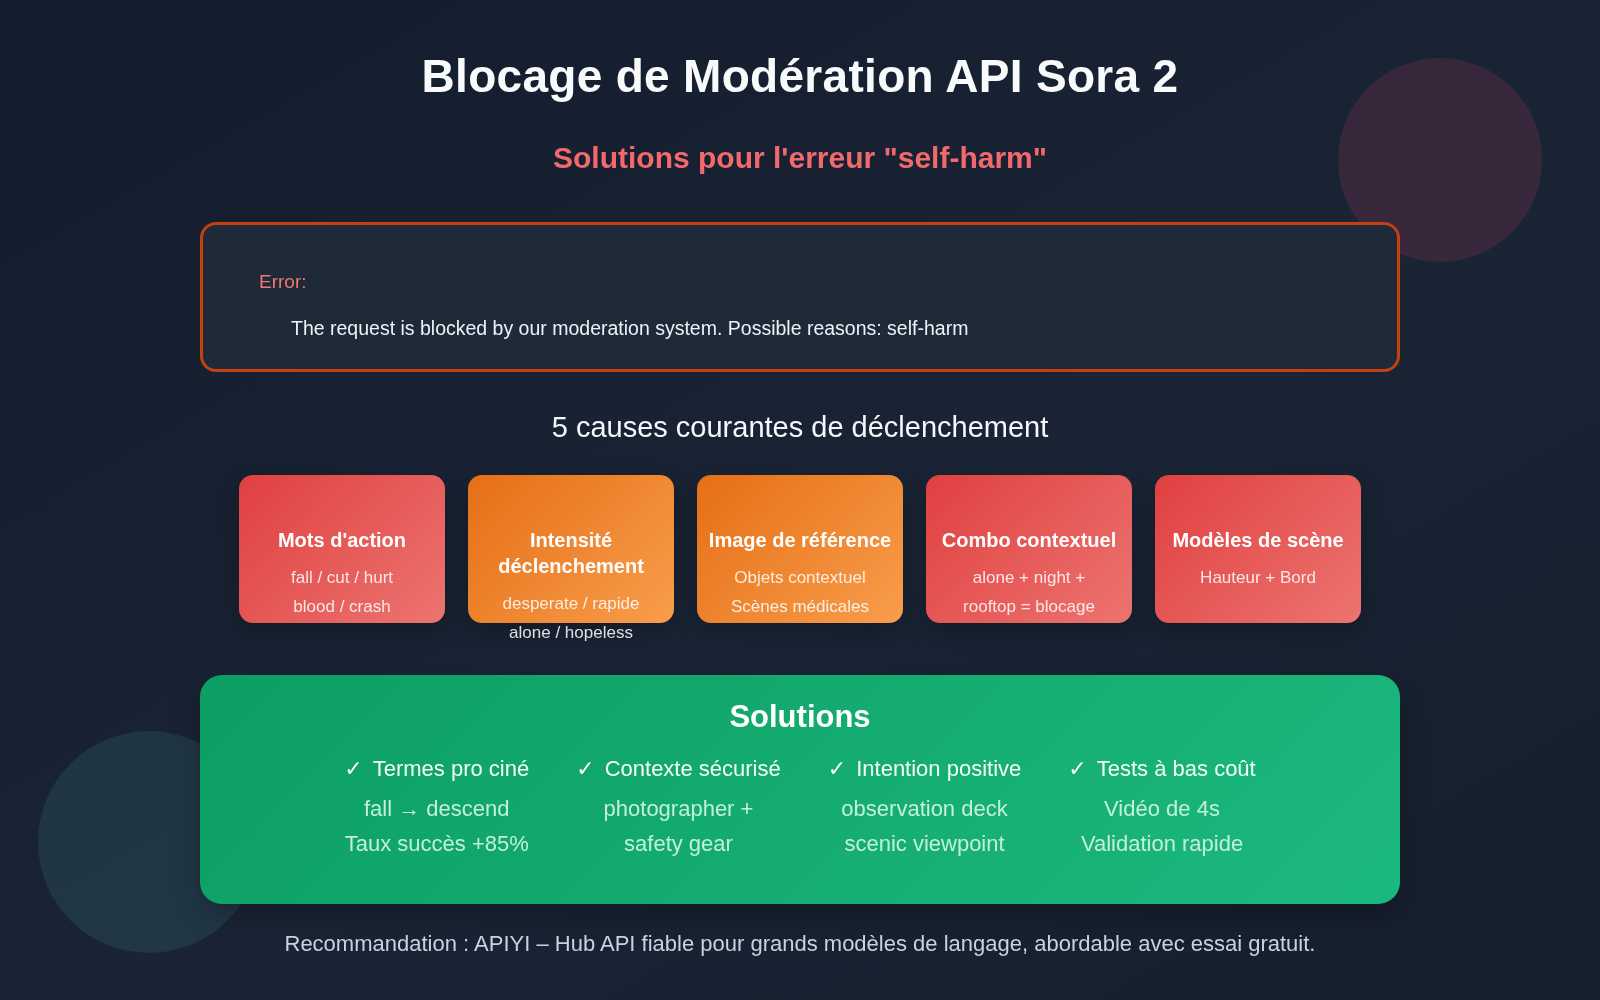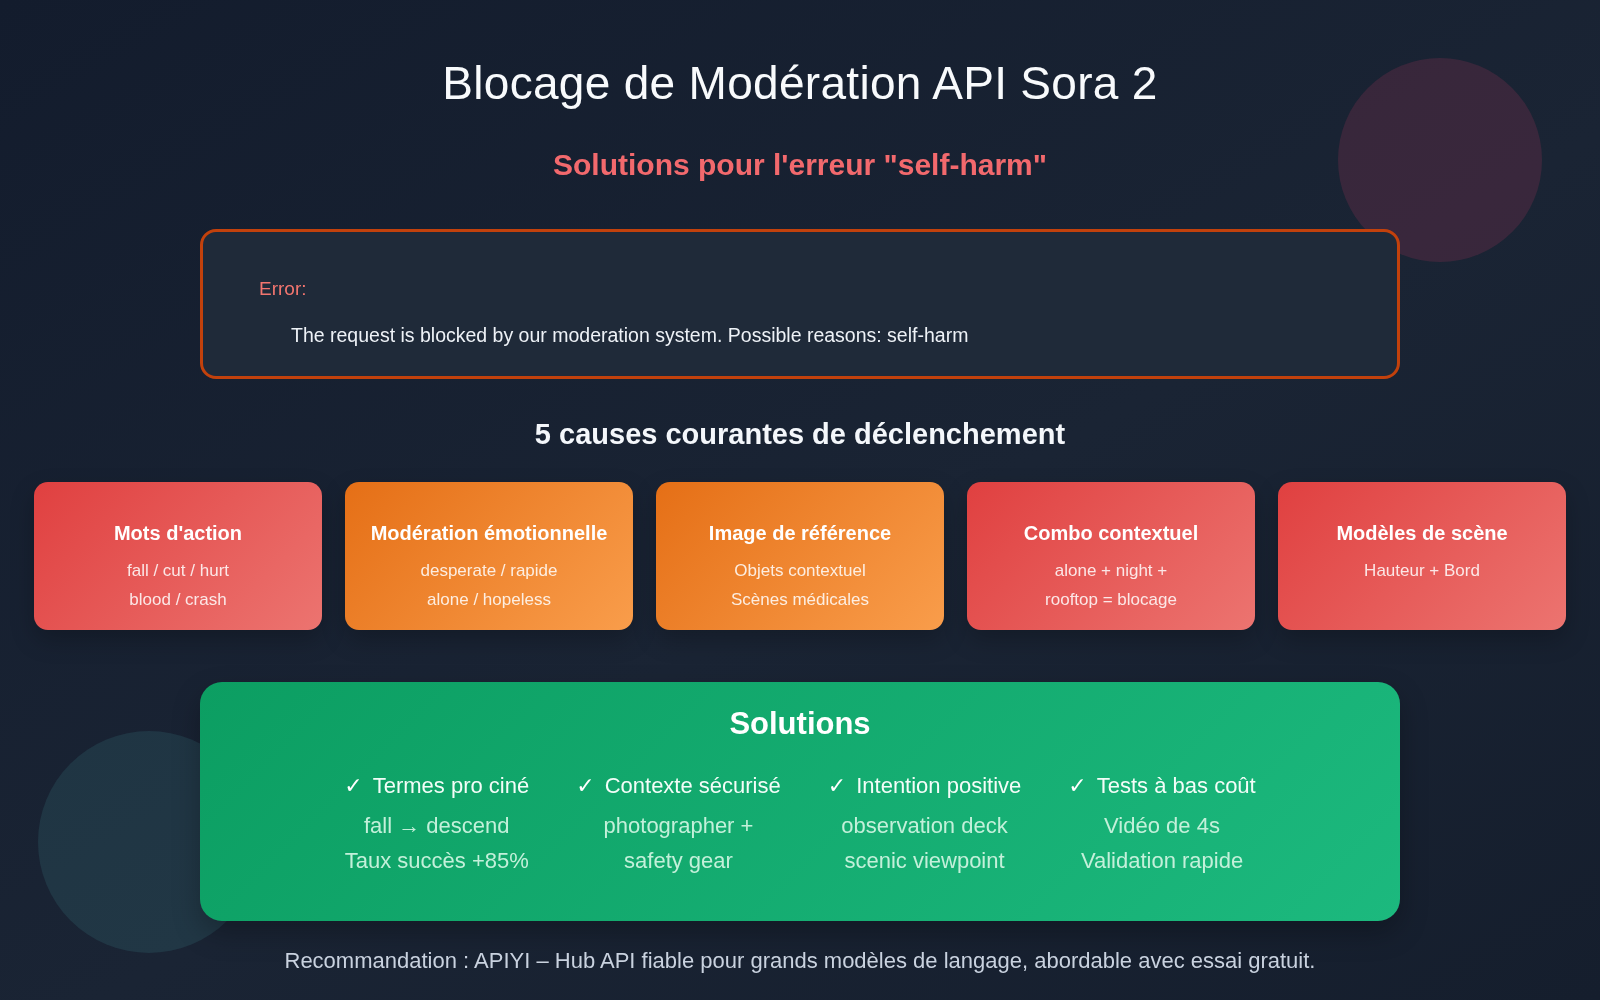--- a/index.html
+++ b/index.html
@@ -8,51 +8,51 @@
     background:linear-gradient(150deg,#131c2d 0%,#1a2434 55%,#151e2d 100%);
     color:#fff;
     font-family:"Liberation Sans","DejaVu Sans",sans-serif;
   }
   .bg-circle{position:absolute;border-radius:50%}
   .circle-tr{left:1338px;top:58px;width:204px;height:204px;background:rgba(212,62,98,.17)}
   .circle-bl{left:38px;top:731px;width:222px;height:222px;background:rgba(88,214,206,.11)}
 
   main{position:relative;z-index:1;padding-top:44px;text-align:center}
 
-  .page-title{margin:12px;font-size:46px;line-height:55px;font-weight:400;color:#f8fafc;letter-spacing:.3px}
+  .page-title{margin:5px;font-size:46px;line-height:55px;font-weight:700;color:#f8fafc;letter-spacing:.3px}
   .page-subtitle{margin:36px 0 0;font-size:30px;line-height:36px;font-weight:700;color:#f2696d}
 
   .error-box{
     width:1200px;margin:46px auto 0;box-sizing:border-box;text-align:left;
     border:3px solid #c2410c;border-radius:16px;background:#1f2a39;
     padding:44px 60px 28px 56px;
   }
   .error-label{font-size:19px;line-height:25px;color:#f2756f}
   .error-message{margin:22px 0 0 32px;font-size:19.5px;line-height:25px;color:#eef2f7}
 
-  .causes-heading{margin:38px 0 0;font-size:29px;line-height:35px;font-weight:700;color:#f4f7fb}
+  .causes-heading{margin:38px 0 0;font-size:29px;line-height:35px;font-weight:400;color:#f4f7fb}
 
   .cards{margin-top:30px;display:flex;justify-content:center;gap:23px}
   .card{
-    width:288px;height:148px;box-sizing:border-box;border-radius:14px;padding:38px 4px 0;
+    width:206px;height:148px;box-sizing:border-box;border-radius:14px;padding:52px 4px 0;
     box-shadow:0 10px 24px rgba(0,0,0,.22);
   }
   .card.red{background:linear-gradient(135deg,#e04040 0%,#ec7470 100%)}
   .card.orange{background:linear-gradient(135deg,#e56f16 0%,#f99d4b 100%)}
   .card-title{font-size:20px;line-height:26px;font-weight:700;color:#fff}
   .card-line{font-size:17px;line-height:29px;color:rgba(255,255,255,.85)}
   .card-line.first{margin-top:10px}
 
   .solutions{
     width:1200px;margin:52px auto 0;box-sizing:border-box;border-radius:22px;
     background:linear-gradient(135deg,#0c9e62 0%,#1cb97e 100%);
     padding:22px 30px 43px;box-shadow:0 12px 28px rgba(0,0,0,.25);
   }
   .sol-title{font-size:31px;line-height:39px;font-weight:700;color:#fff}
-  .sol-cols{margin-top:28px;display:flex;justify-content:center;align-items:flex-start;gap:47px}
+  .sol-cols{margin-top:18px;display:flex;justify-content:center;align-items:flex-start;gap:47px}
   .sol-head{font-size:22px;line-height:29px;font-weight:500;color:#f3fdf8;white-space:nowrap}
   .check{margin-right:10px;color:#fff}
   .sol-line{font-size:22px;line-height:35px;color:#c3f0da;white-space:nowrap}
   .sol-line.first{margin-top:8px}
 
   .footer-note{margin:26px 0 0;font-size:22px;line-height:28px;color:#c9d2df}
 </style>
 </head>
 <body>
 
@@ -71,21 +71,21 @@
 
   <h3 class="causes-heading">5 causes courantes de déclenchement</h3>
 
   <div class="cards">
     <div class="card red">
       <div class="card-title">Mots d'action</div>
       <div class="card-line first">fall / cut / hurt</div>
       <div class="card-line">blood / crash</div>
     </div>
     <div class="card orange">
-      <div class="card-title">Modération émotionnelle</div>
+      <div class="card-title">Intensité déclenchement</div>
       <div class="card-line first">desperate / rapide</div>
       <div class="card-line">alone / hopeless</div>
     </div>
     <div class="card orange">
       <div class="card-title">Image de référence</div>
       <div class="card-line first">Objets contextuel</div>
       <div class="card-line">Scènes médicales</div>
     </div>
     <div class="card red">
       <div class="card-title">Combo contextuel</div>

